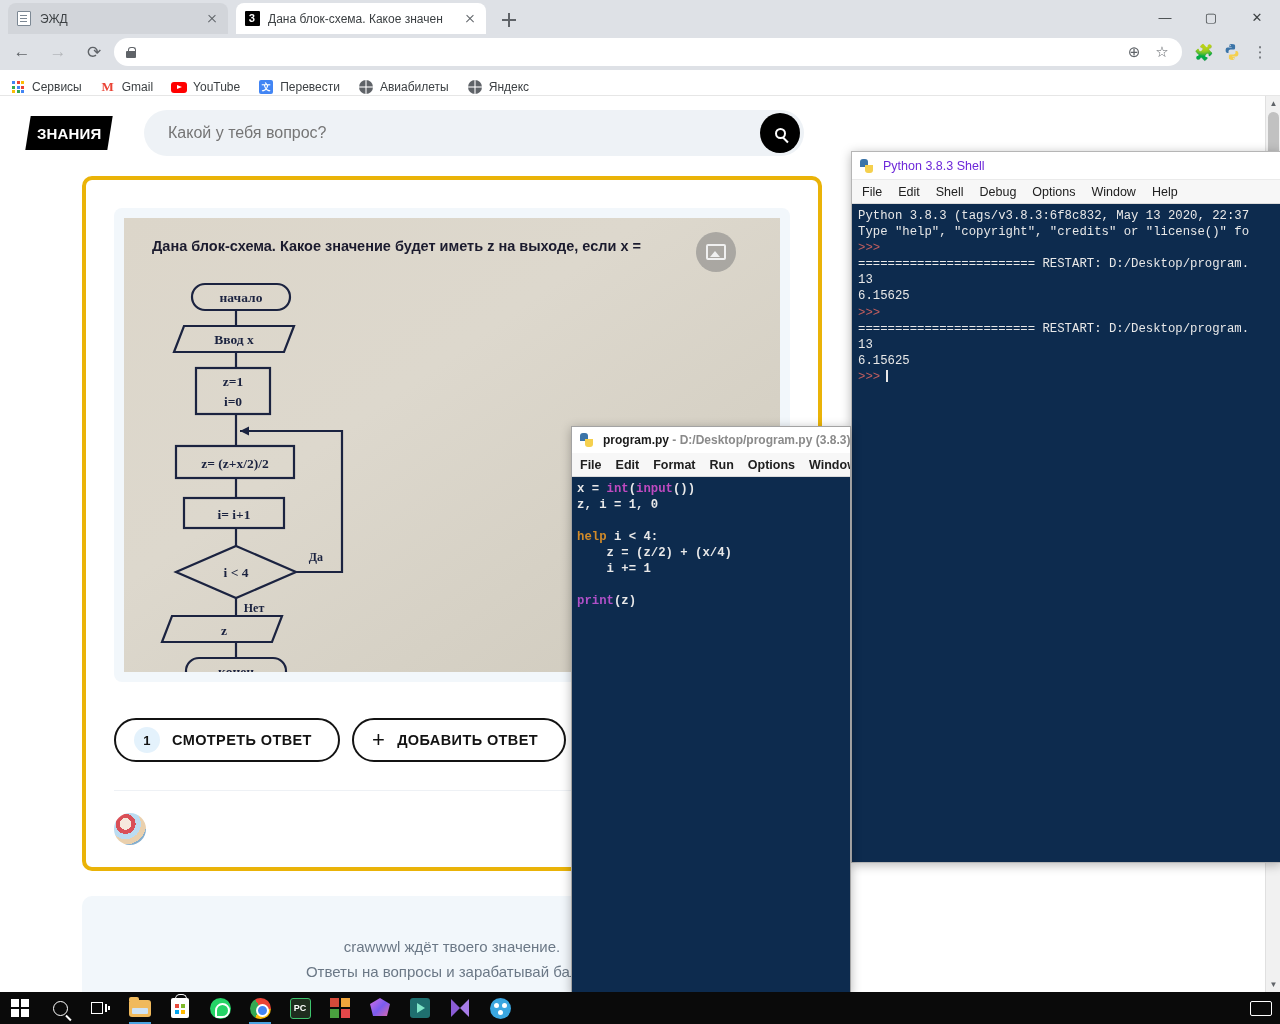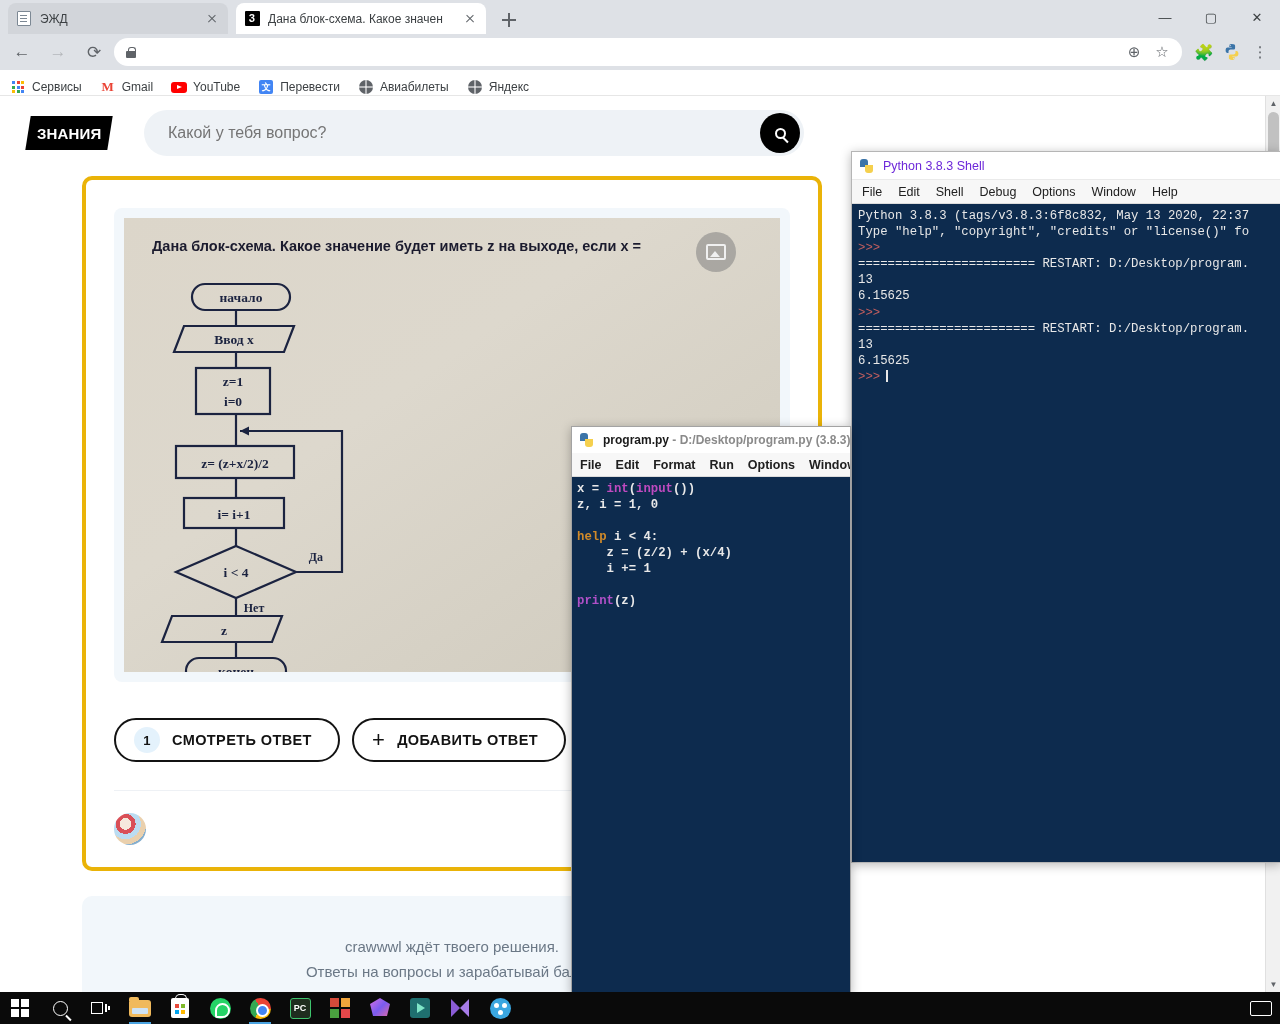--- a/index.html
+++ b/index.html
@@ -561,21 +561,21 @@
           <span>ДОБАВИТЬ ОТВЕТ</span>
         </div>
       </div>
 
       <div class="comment-row">
         <div class="comment-avatar"></div>
       </div>
     </div>
 
     <div class="waiting-card">
-      <div class="waiting-l1">crawwwl ждёт твоего решения.</div>
+      <div class="waiting-l1">crawwwl ждёт твоего значение.</div>
       <div class="waiting-l2">Ответы на вопросы и зарабатывай баллы</div>
     </div>
 
     <div class="page-scrollbar">
       <div class="sb-arrow">▲</div>
       <div class="sb-thumb"></div>
       <div class="sb-arrow" style="position:absolute;bottom:0;">▼</div>
     </div>
   </div>
 

